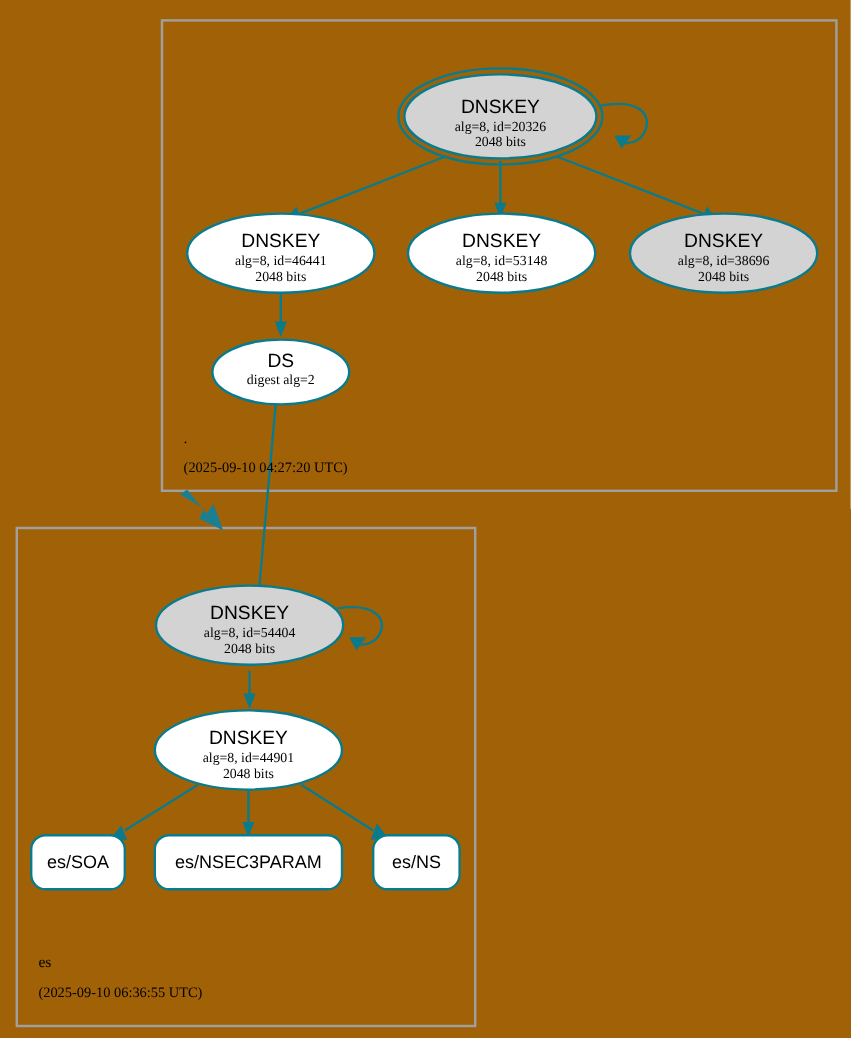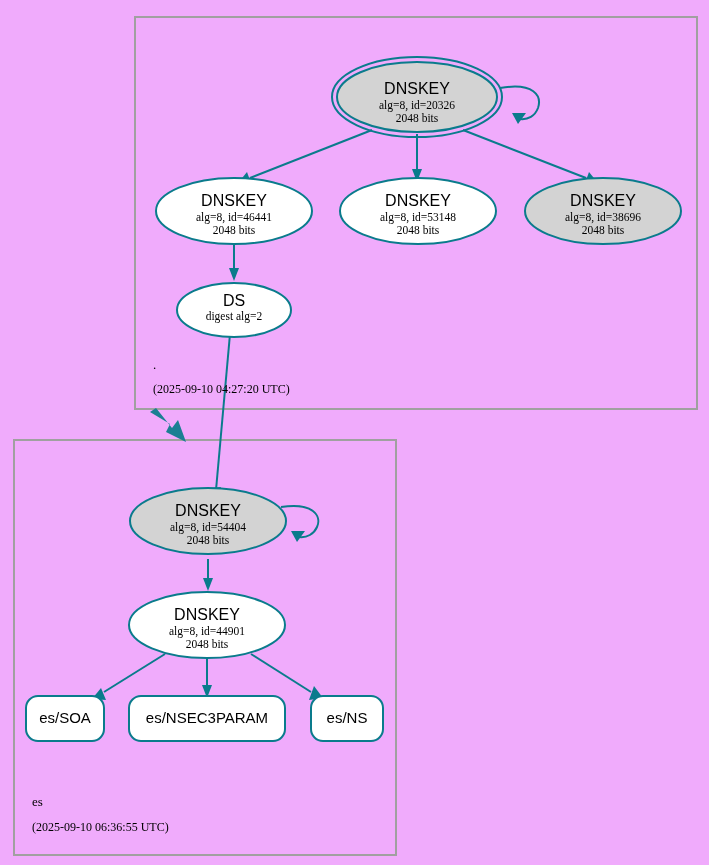--- a/index.html
+++ b/index.html
@@ -8,21 +8,21 @@
     padding: 0;
     background: #ffffff;
   }
   body {
     font-family: "Liberation Sans", sans-serif;
   }
   #stage {
     position: relative;
     width: 709px;
     height: 865px;
-    background: #f0abfc;
+    background: #a16207;
     overflow: hidden;
   }
   #graph {
     position: absolute;
     left: 0;
     top: 0;
     width: 709px;
     height: 865px;
     display: block;
   }

